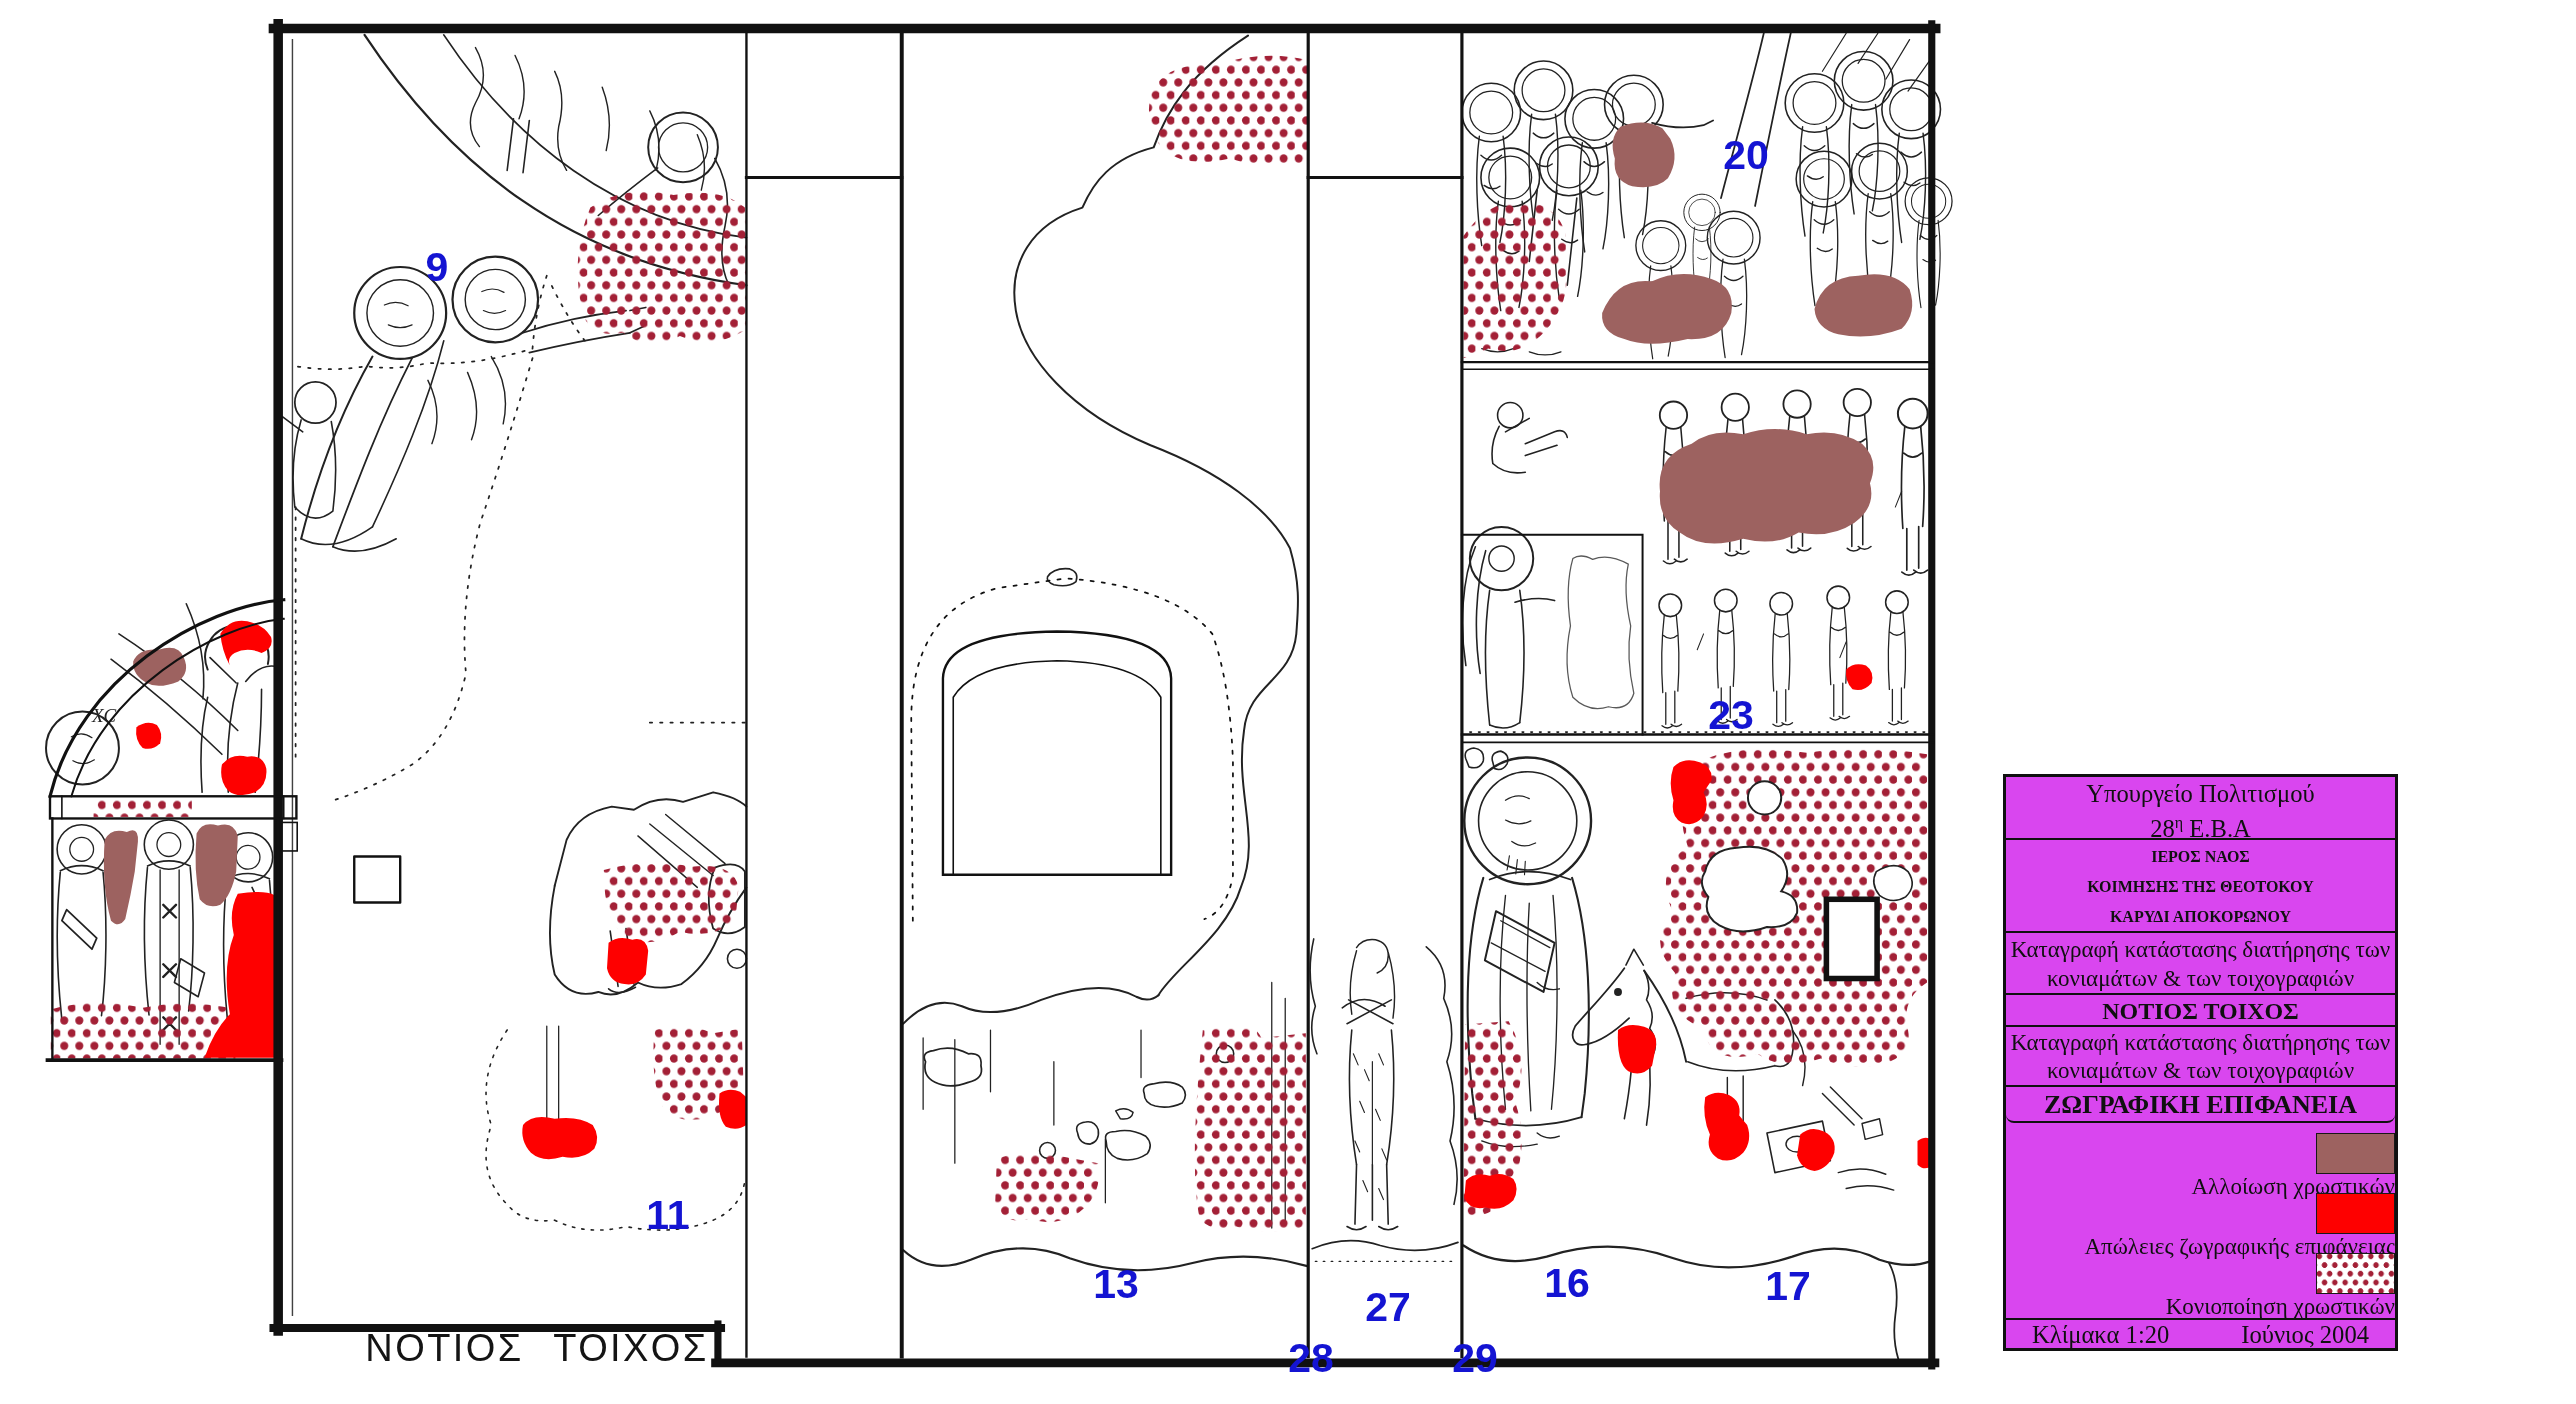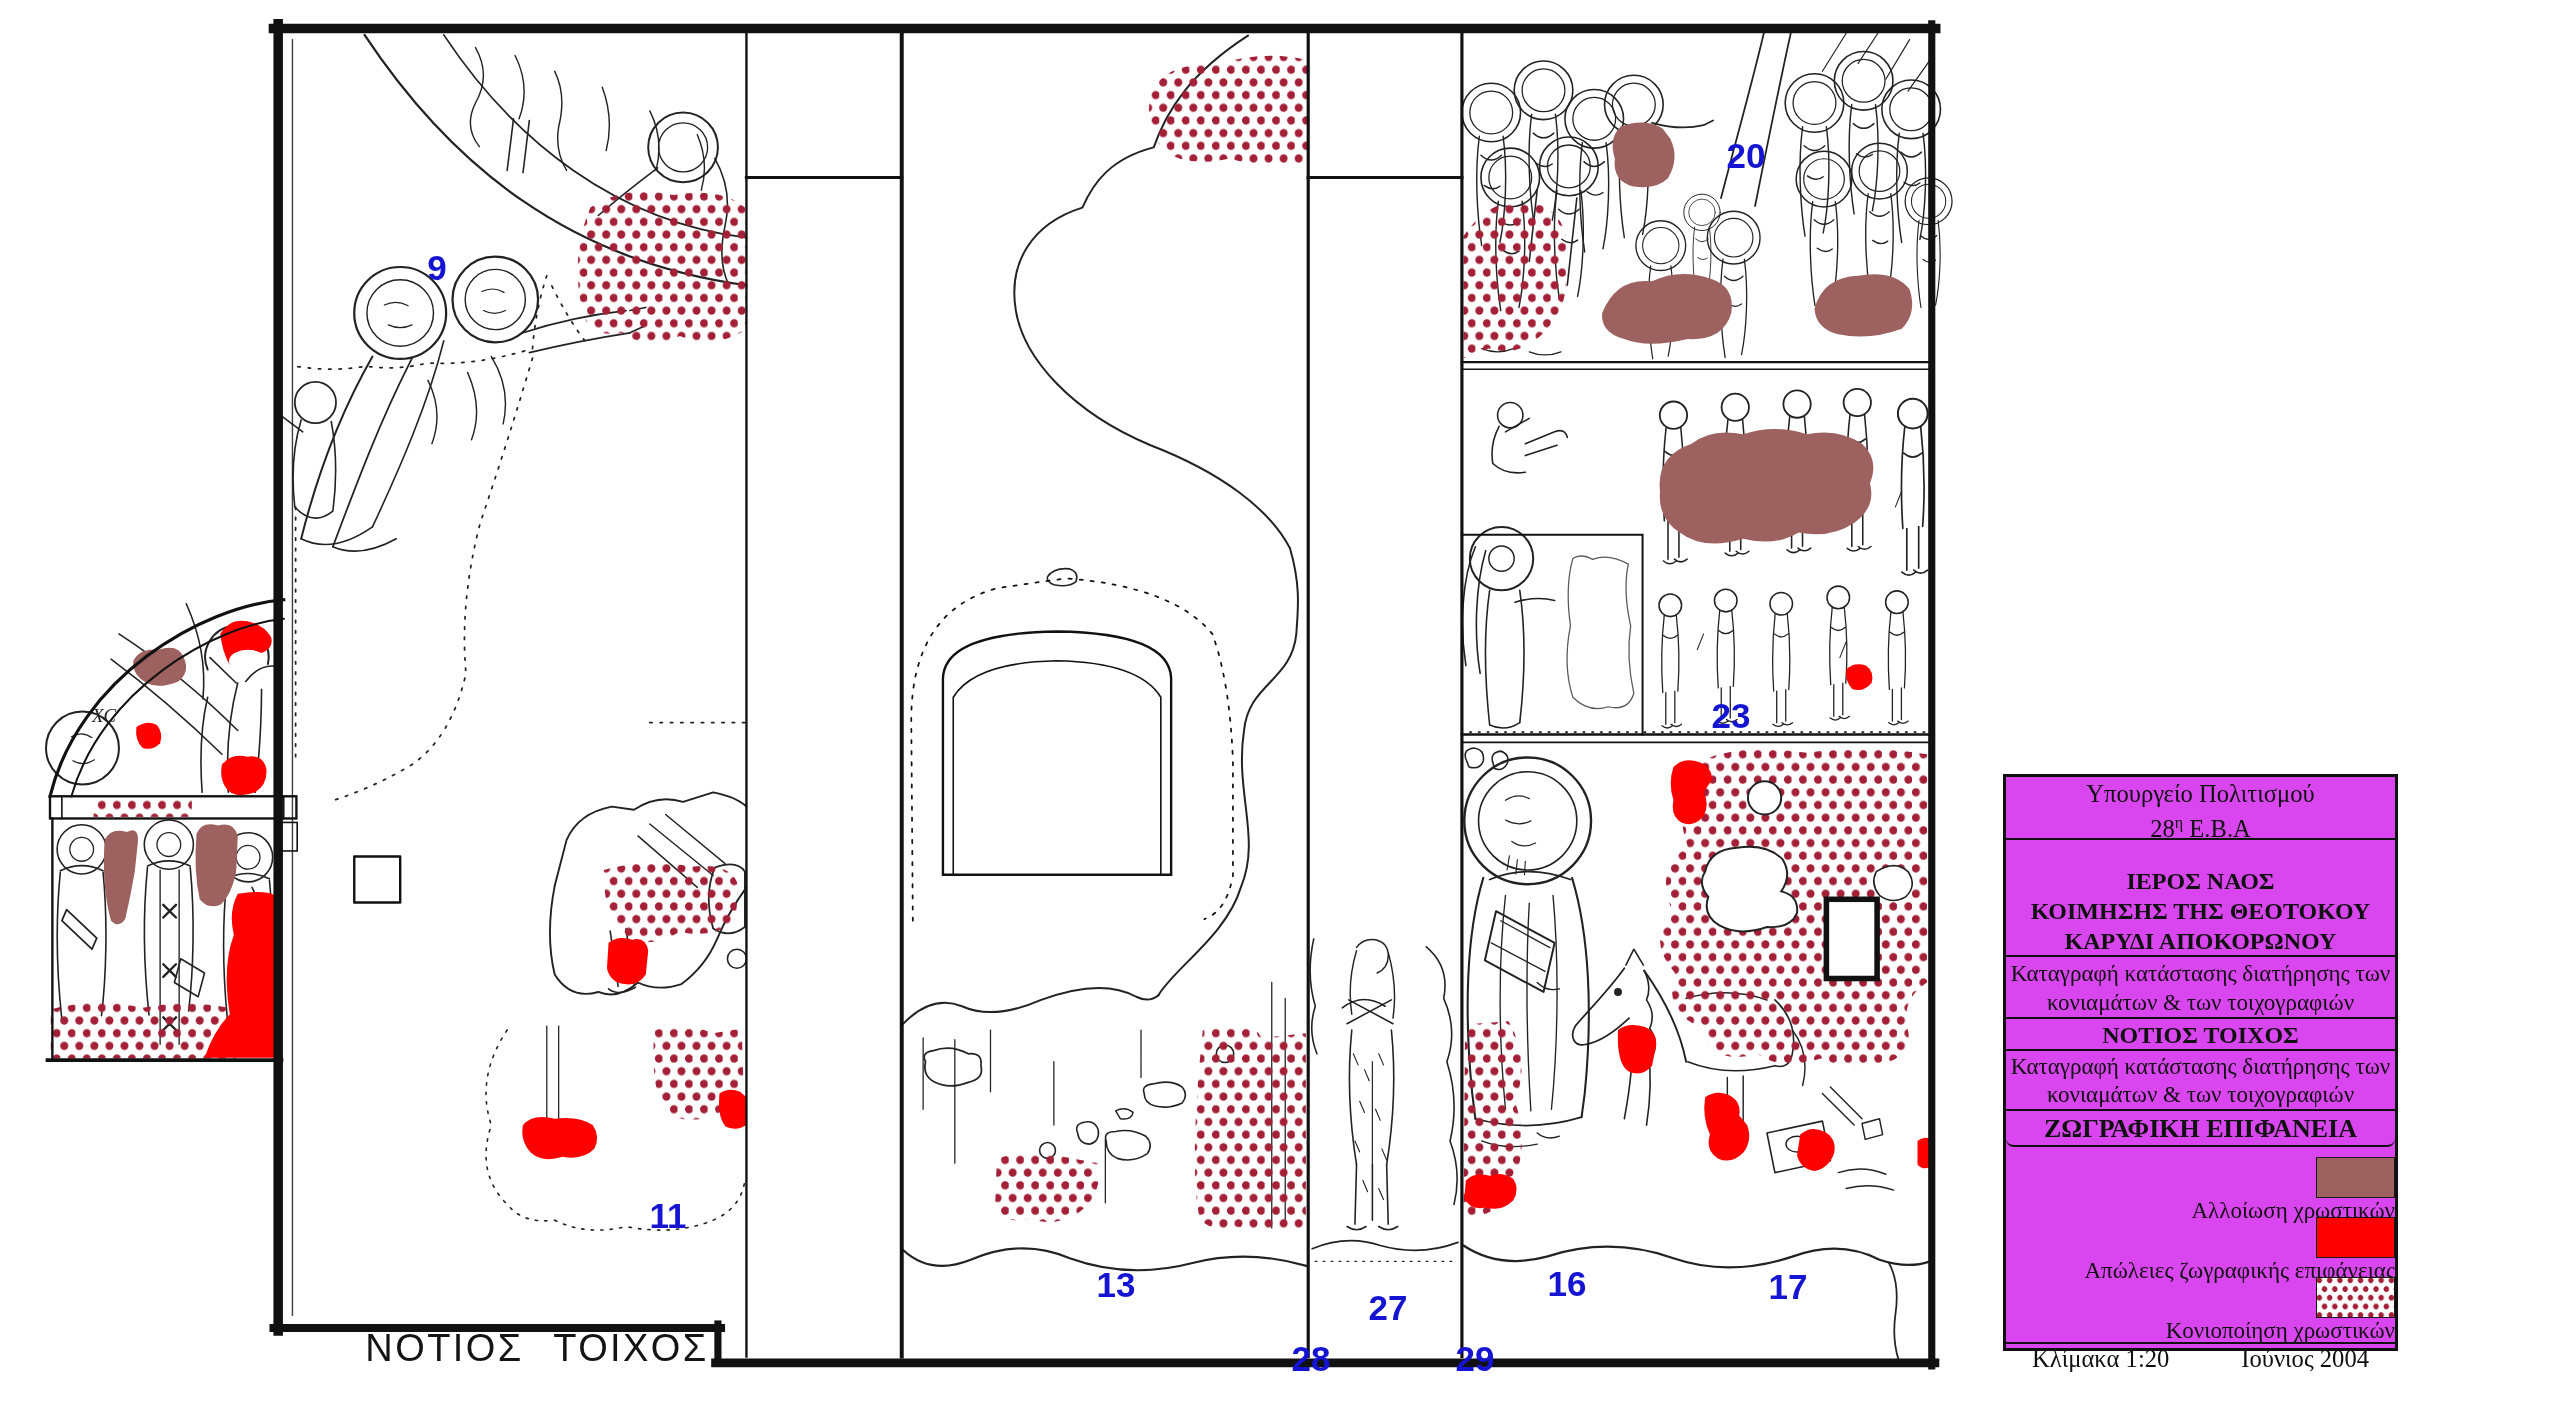--- a/index.html
+++ b/index.html
@@ -1,32 +1,32 @@
 <!DOCTYPE html>
 <html style="--pigment-alteration: #9d6260; --paint-loss: #fe0000; --powdering-dot: #a32036; --number-blue: #1414d2; --line-ink: #1a1a1a;font-size:12.7px"><head>
 <meta charset="utf-8">
 <style>
   html,body{margin:0;padding:0;background:#ffffff;}
   body{width:2576px;height:1404px;font-family:"Liberation Serif",serif;}
   .page{position:relative;width:2576px;height:1404px;background:#fff;overflow:hidden;}
   svg{position:absolute;left:0;top:0;}
   .num{position:absolute;transform:translate(-50%,-50%);color:var(--number-blue);
-       font-family:"Liberation Sans",sans-serif;font-weight:bold;font-size:35px;line-height:1;}
+       font-family:"Liberation Sans",sans-serif;font-weight:bold;font-size:41px;line-height:1;}
   .wall-label{position:absolute;left:358px;top:1331px;width:358px;height:35px;
        font-family:"Liberation Sans",sans-serif;font-size:38px;line-height:35px;color:#141414;
        text-align:center;letter-spacing:2.4px;word-spacing:17.4px;white-space:nowrap;}
   .inscription{position:absolute;left:92px;top:705px;font-size:19px;font-style:italic;color:#222;}
   
   .titleblock{position:absolute;left:2003px;top:774px;width:395px;height:577px;
        background:#d946ef;border:3.2px solid #101010;box-sizing:border-box;color:#101010;}
   .tb-row{border-bottom:2.4px solid #101010;box-sizing:border-box;text-align:center;overflow:hidden;}
   .tb-row > div{white-space:nowrap;}
   .r1{height:63px;font-size:24.6px;line-height:29px;padding-top:2.4px;}
   .r1 sup{font-size:16px;}
-  .r2{height:93px;font-size:24px;font-weight:bold;line-height:30px;padding-top:1.6px;margin-top:24px;}
+  .r2{height:93px;font-size:16px;font-weight:bold;line-height:30px;padding-top:1.6px;}
   .r3{height:62px;font-size:23px;line-height:29px;padding-top:1.6px;}
   .r4{height:32px;font-size:24px;font-weight:bold;line-height:32px;}
   .r5{height:60px;font-size:23px;line-height:28.5px;padding-top:1.6px;}
   .r6{height:36px;font-size:26px;font-weight:bold;line-height:35px;border-radius:8px;}
   .r7{height:197px;padding:9.5px 0 0 28.5px;text-align:left;}
   .r8{height:32px;border-bottom:none;font-size:24.6px;line-height:30px;display:flex;
       justify-content:space-between;padding:0 26px;}
   .leg-row{display:flex;align-items:flex-end;height:60px;flex-direction:column;}
   .swatch{width:79px;height:41px;box-sizing:border-box;border:1.6px solid #181818;flex:0 0 auto;}
   .swatch-alteration{background:var(--pigment-alteration);}

